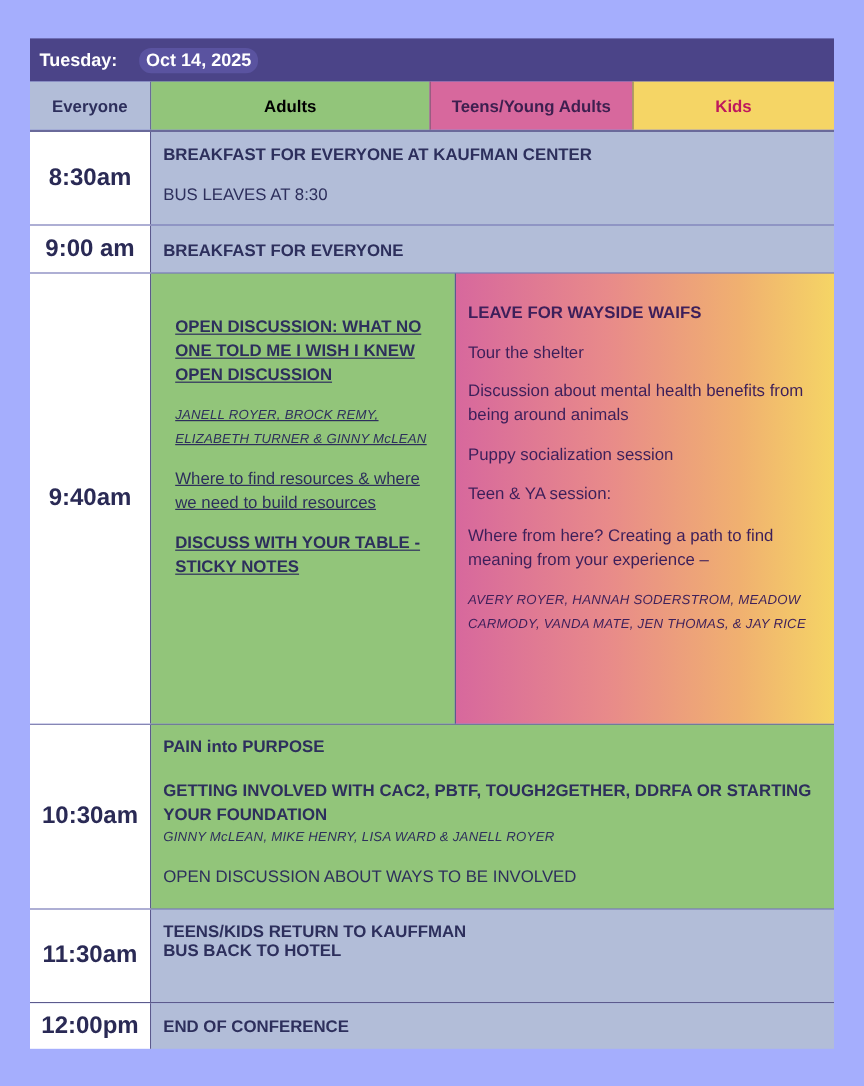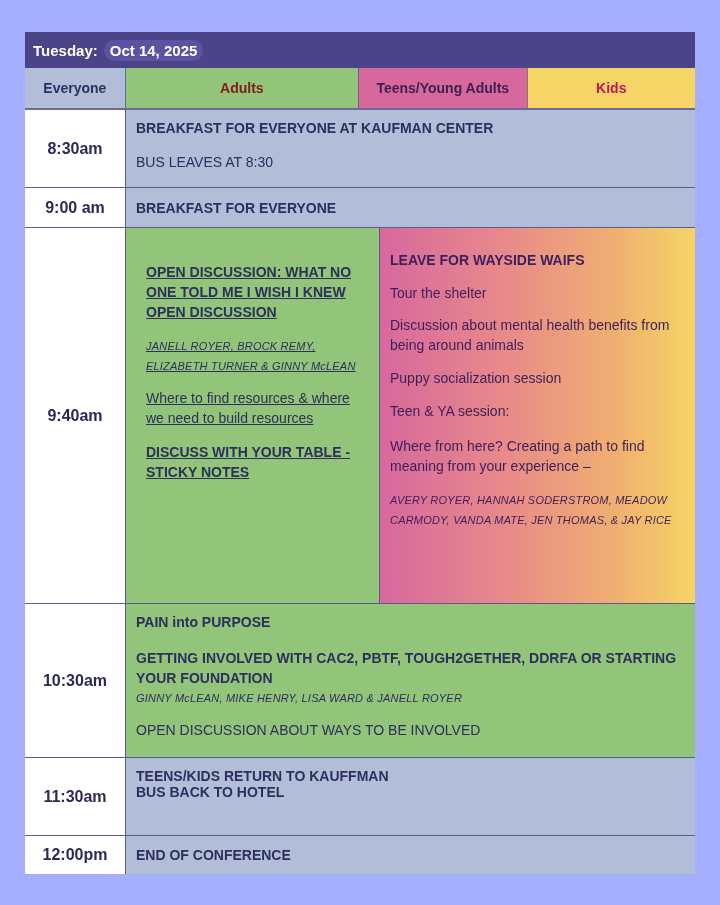--- a/index.html
+++ b/index.html
@@ -3,35 +3,35 @@
 <meta charset="utf-8">
 <style>
   html, body { margin:0; padding:0; }
   body {
     width:720px; height:905px; background:#a5aefd;
     font-family:"Liberation Sans", sans-serif; position:relative; overflow:hidden;
   }
   .sched { position:absolute; left:25px; top:32px; width:670px; }
   .titlebar {
     height:36px; background:#4b4488; display:flex; align-items:center; padding-left:8px;
-    color:#fff; font-weight:bold; font-size:15px;
+    color:#fff; font-weight:bold; font-size:15px;gap:12px;
   }
   .titlebar .day { margin-right:6px; }
   .titlebar .date { background:#5a53a0; border-radius:10px; padding:2px 6px; }
   .hdr { display:flex; height:40px; border-bottom:2px solid #6a6a9a; }
   .hdr div { display:flex; align-items:center; justify-content:center; font-weight:bold; font-size:14px;text-align:right; }
   .h-every { width:100px; background:#b2bdd8; color:#2d2f5c; border-right:1px solid #6a6a9a; }
-  .h-adult { width:233px; background:#92c57a; color:#7f1d1d; }
+  .h-adult { width:233px; background:#92c57a; color:#000000; }
   .h-teen { width:168px; background:#d7689d; color:#3d1f4f; border-left:1px solid #8a5a7a; }
   .h-kids { width:168px; background:#f5d565; color:#be185d; border-left:1px solid #8a7a5a; }
   .row { display:flex; border-bottom:1.5px solid #5c5a8c; }
   .row:last-child { border-bottom:none; }
   .time {
     width:100px; background:#fff; display:flex; align-items:center; justify-content:center;
-    font-weight:bold; font-size:16px; color:#2a2a55; border-right:1.5px solid #5c5a8c; flex-shrink:0;
+    font-weight:bold; font-size:20px; color:#2a2a55; border-right:1.5px solid #5c5a8c; flex-shrink:0;
   }
   .cell { flex:1; padding:10px; color:#2d2f5c; font-size:14px; }
   .grey { background:#b2bdd8; }
   .green { background:#92c57a; }
   .b { font-weight:bold; }
   .it { font-style:italic; font-size:11px; line-height:20px; letter-spacing:0.2px; }
   .cell p { margin:0; }
   .adult { width:213px; flex:none; background:#92c57a; padding:20px; color:#2d2f5c; font-size:14px;text-decoration:underline; }
   .teen {
     flex:1; padding:10px; color:#3d1f5a; font-size:14px; border-left:1.5px solid #5c5a8c;

